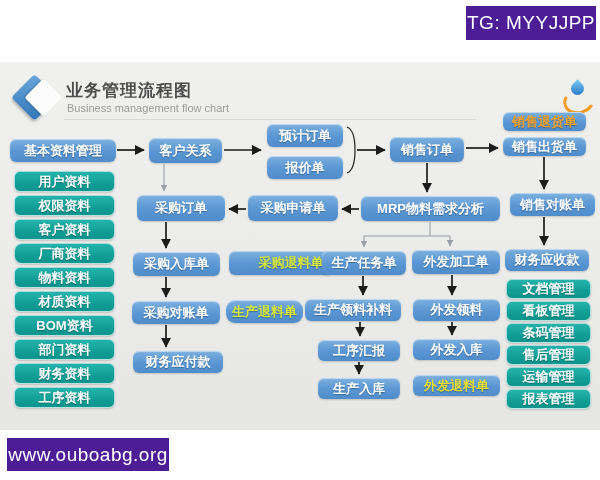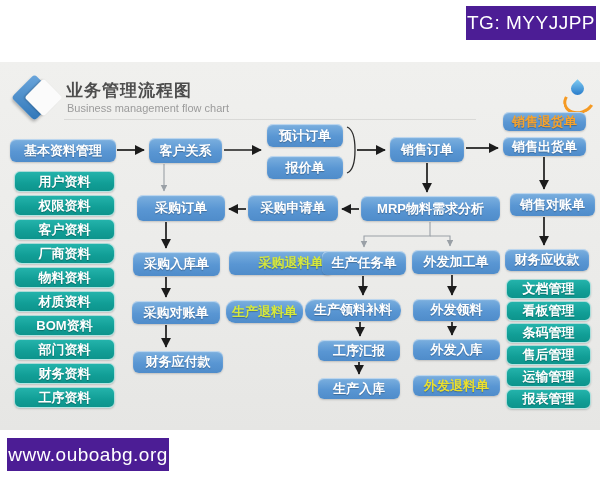--- a/index.html
+++ b/index.html
@@ -139,21 +139,21 @@
 <div class="node f13" style="left:361px;top:196px;width:139px;height:25px;">MRP物料需求分析</div>
 <div class="node f13" style="left:248px;top:195px;width:90px;height:26px;">采购申请单</div>
 <div class="node f13" style="left:137px;top:195px;width:88px;height:26px;">采购订单</div>
 <div class="node" style="left:133px;top:252px;width:87px;height:24px;">采购入库单</div>
 <div class="node txt-lime" style="left:229px;top:251px;width:84px;height:24px;padding-left:20px;">采购退料单</div>
 <div class="node" style="left:322px;top:251px;width:84px;height:24px;">生产任务单</div>
 <div class="node" style="left:412px;top:250px;width:88px;height:24px;">外发加工单</div>
 <div class="node" style="left:505px;top:249px;width:84px;height:22px;">财务应收款</div>
 <div class="node" style="left:132px;top:301px;width:88px;height:23px;">采购对账单</div>
 <div class="node txt-lime" style="left:226px;top:300px;width:77px;height:23px;border-radius:9px;">生产退料单</div>
-<div class="node" style="left:305px;top:299px;width:96px;height:22px;border-radius:10px;">生产领料补料</div>
+<div class="node" style="left:305px;top:299px;width:96px;height:22px;">生产领料补料</div>
 <div class="node" style="left:413px;top:299px;width:87px;height:22px;">外发领料</div>
 <div class="node" style="left:133px;top:351px;width:90px;height:22px;">财务应付款</div>
 <div class="node" style="left:318px;top:340px;width:82px;height:21px;">工序汇报</div>
 <div class="node" style="left:413px;top:339px;width:87px;height:21px;">外发入库</div>
 <div class="node" style="left:318px;top:378px;width:82px;height:21px;">生产入库</div>
 <div class="node txt-yellow" style="left:413px;top:375px;width:87px;height:21px;">外发退料单</div>
 
 <div class="tnode" style="left:506px;top:279px;width:83px;height:18px;">文档管理</div>
 <div class="tnode" style="left:506px;top:301px;width:83px;height:18px;">看板管理</div>
 <div class="tnode" style="left:506px;top:323px;width:83px;height:18px;">条码管理</div>

